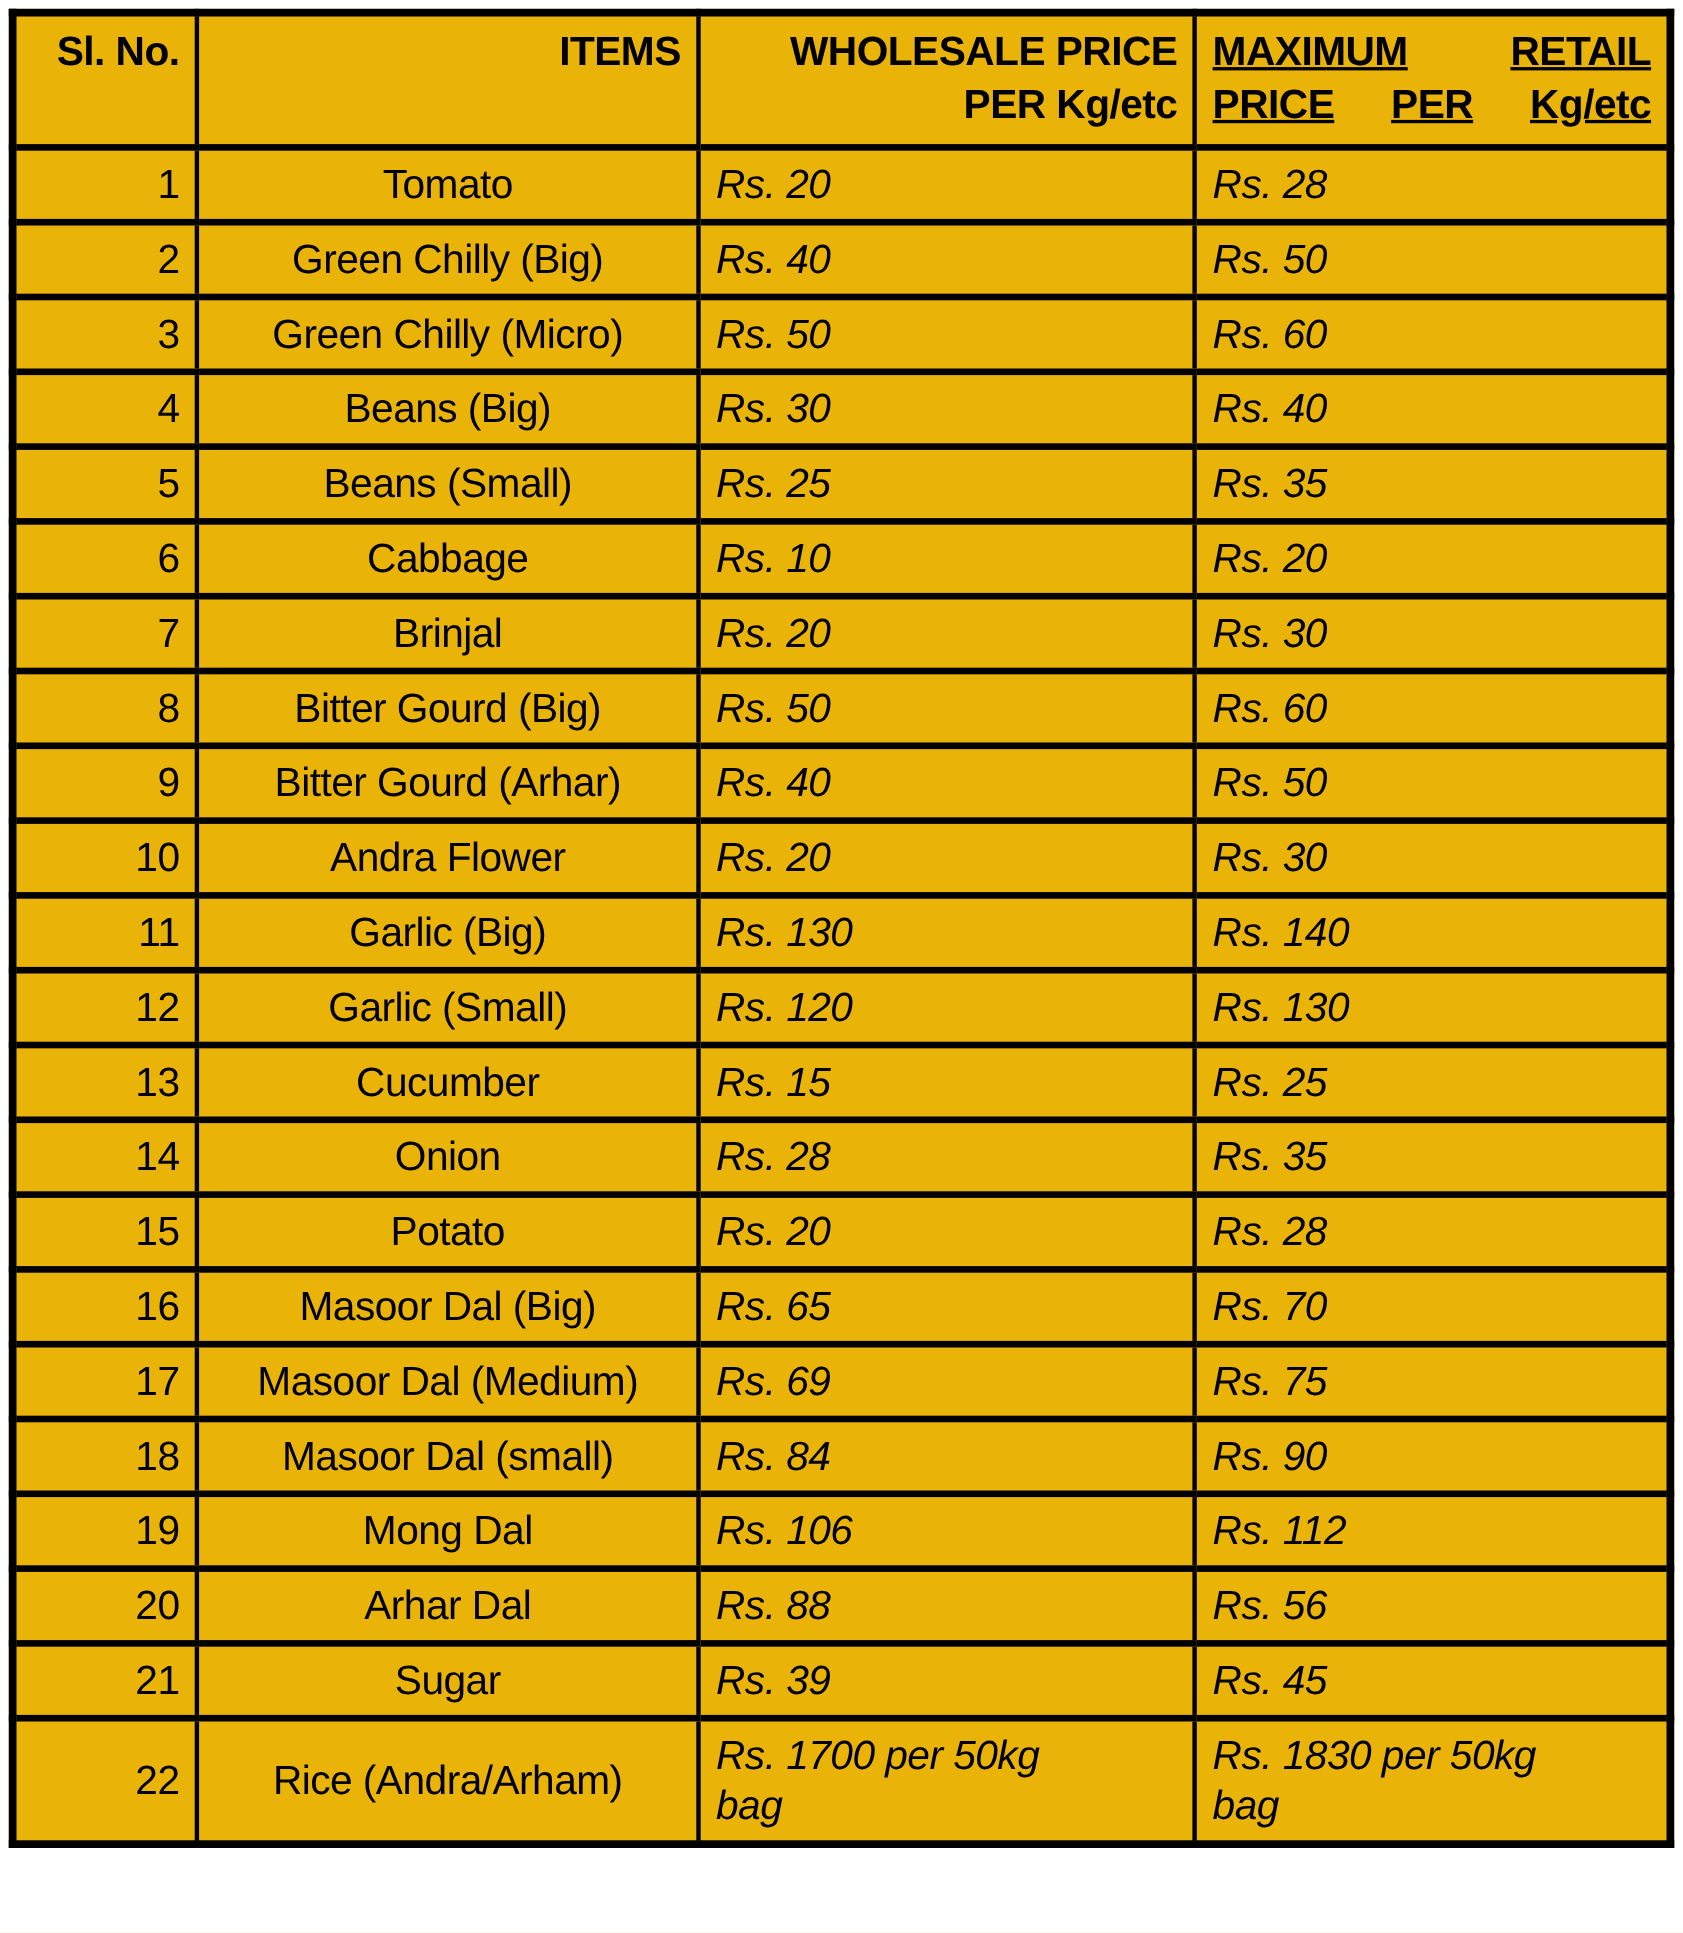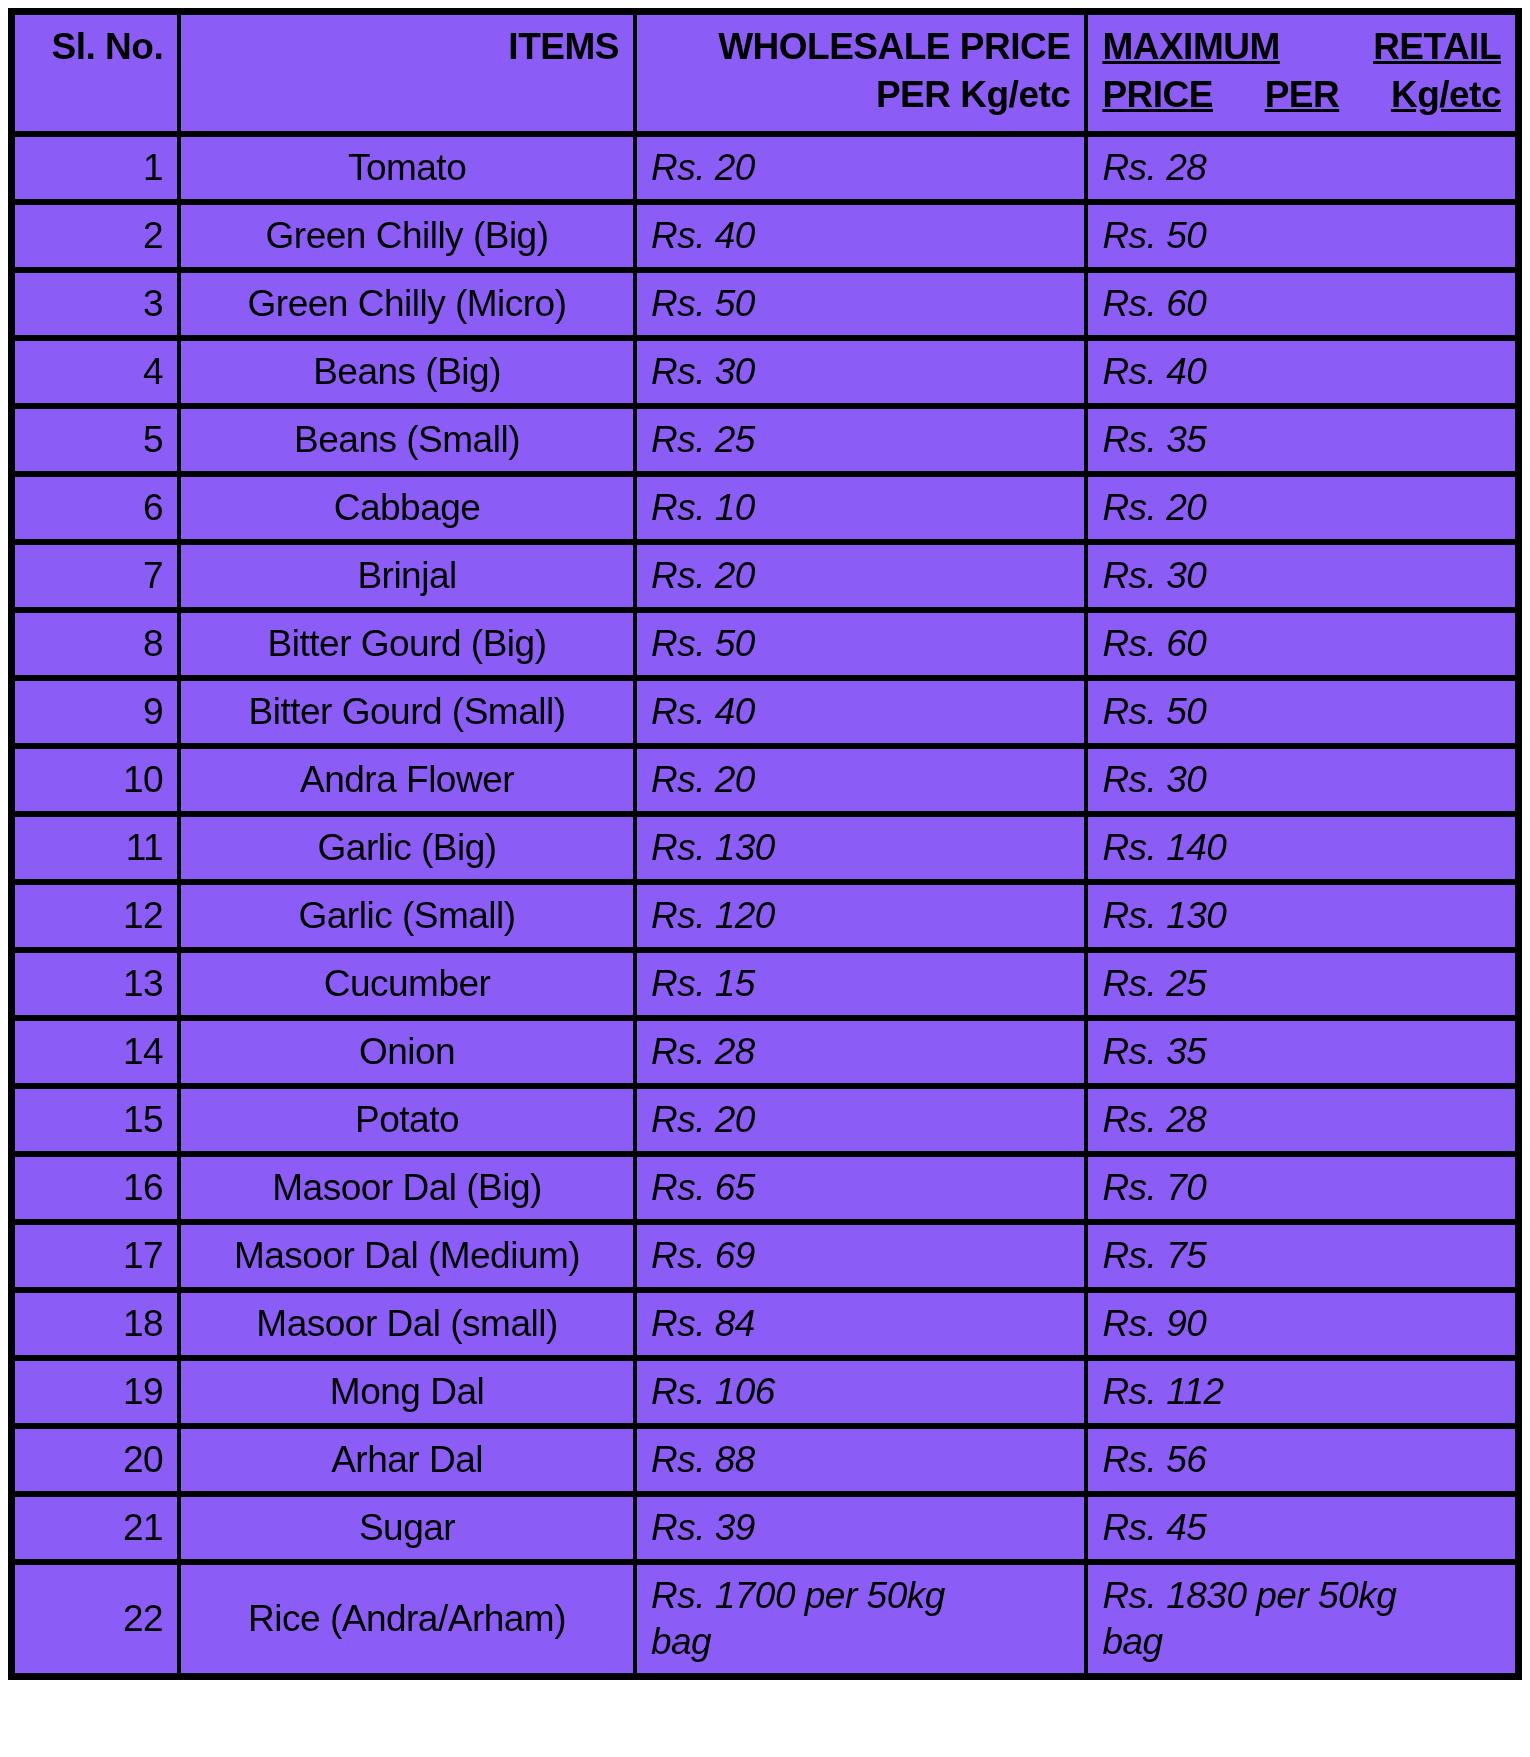--- a/index.html
+++ b/index.html
@@ -15,21 +15,21 @@
     box-sizing: border-box;
   }
   .page {
     padding: 8px 6px 8px 8px;
   }
   table.price-table {
     border-collapse: collapse;
     table-layout: fixed;
     width: 1514px;
     border: 7px solid #000;
-    background: #8b5cf6;
+    background: #eab308;
   }
   th, td {
     border: 4px solid #000;
     border-top-width: 6px;
     border-bottom-width: 6px;
     padding: 8px 14px;
     overflow: hidden;
     letter-spacing: -0.5px;
     box-sizing: content-box;
   }
@@ -170,21 +170,21 @@
           <td class="col-item">Bitter Gourd (Big)</td>
           <td class="col-price">
             <div class="pw">Rs. 50</div>
           </td>
           <td class="col-price">
             <div class="pw">Rs. 60</div>
           </td>
         </tr>
         <tr>
           <td class="col-sl">9</td>
-          <td class="col-item">Bitter Gourd (Small)</td>
+          <td class="col-item">Bitter Gourd (Arhar)</td>
           <td class="col-price">
             <div class="pw">Rs. 40</div>
           </td>
           <td class="col-price">
             <div class="pw">Rs. 50</div>
           </td>
         </tr>
         <tr>
           <td class="col-sl">10</td>
           <td class="col-item">Andra Flower</td>

